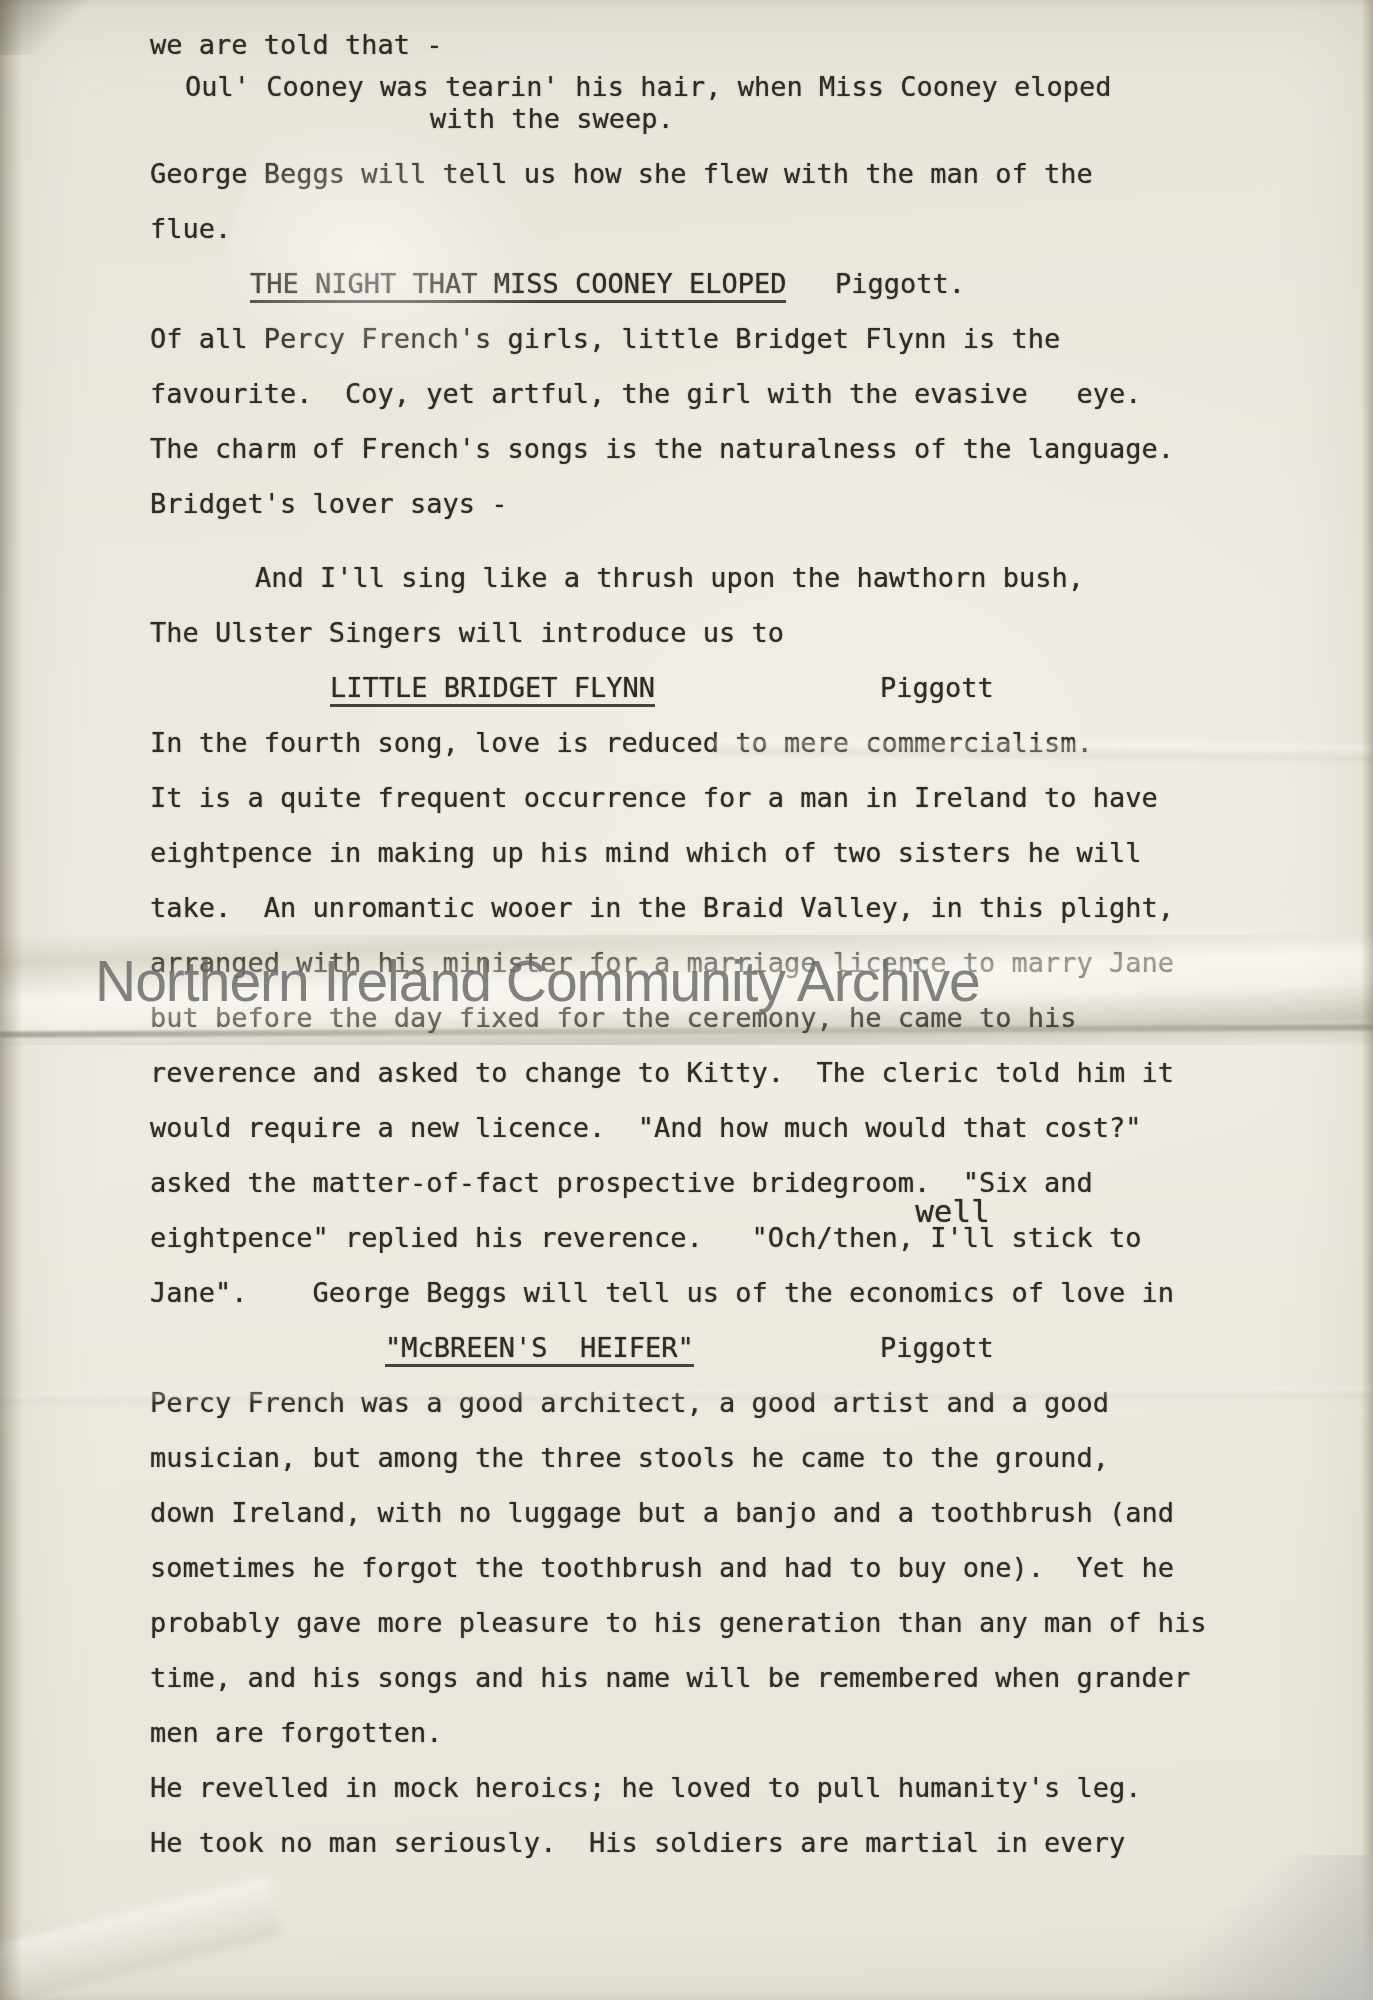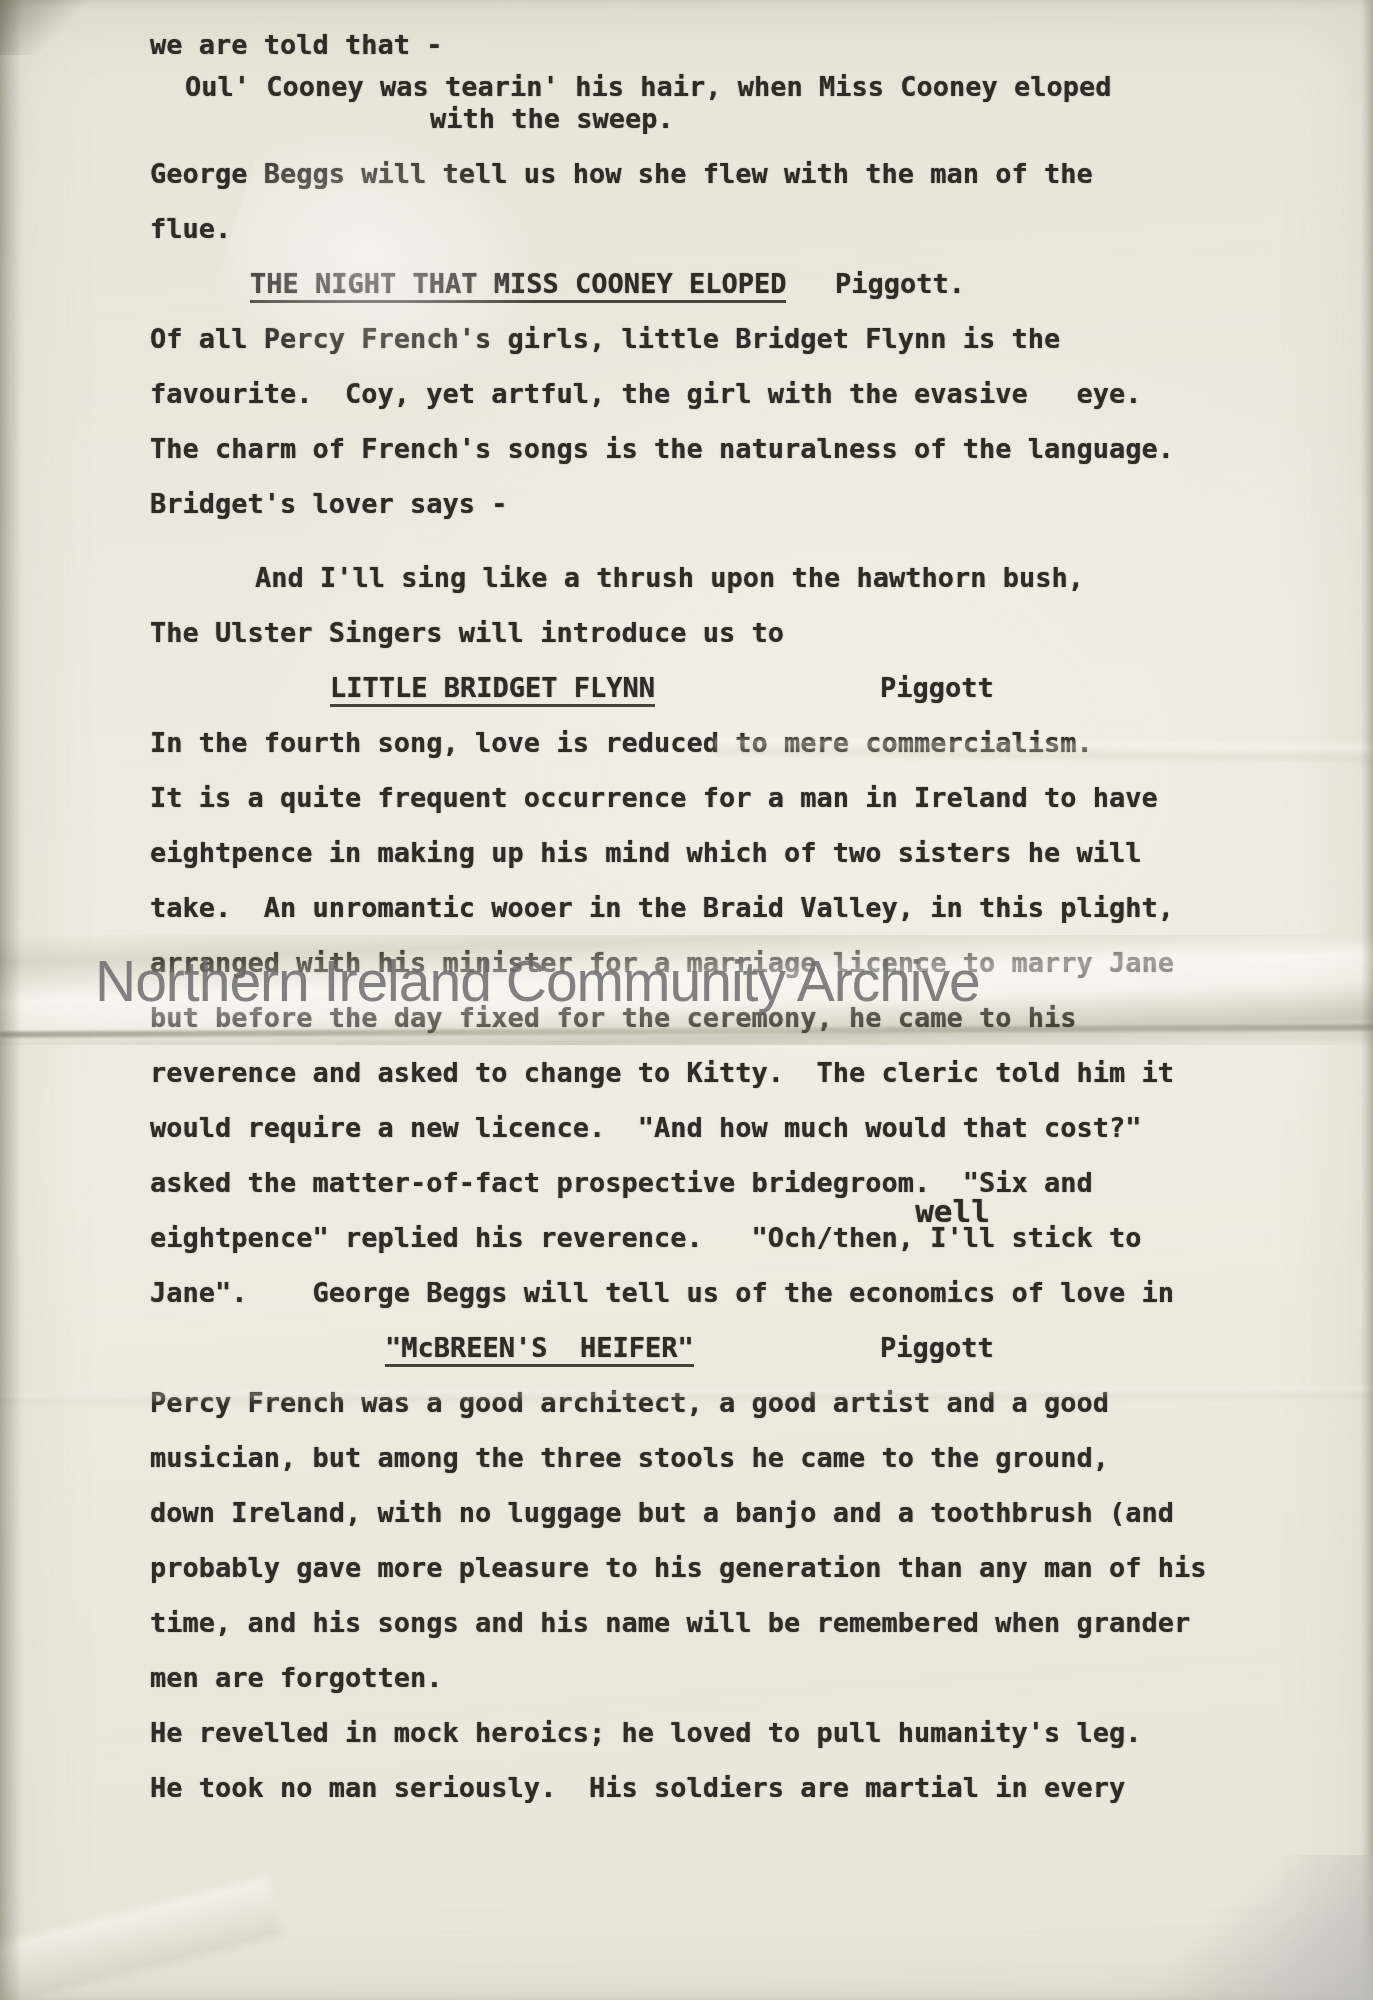--- a/index.html
+++ b/index.html
@@ -19,21 +19,21 @@
   .typed{
     position:absolute; inset:0;
     padding-left:150px;
     z-index:2;
   }
   .line{
     position:relative;
     margin-top:25px;
     font-size:27px;
     line-height:30px;
-    font-weight:bold;
+    font-weight:normal;
     color:#2e2c26;
     text-shadow:0 0 1.2px rgba(46,44,38,0.75);
     white-space:pre;
   }
   .first{margin-top:30px;}
   .semi{margin-top:12px;}
   .tight{margin-top:2px;}
   .quote-a{margin-left:35px;}
   .quote-b{margin-left:280px;}
   .verse{margin-left:105px;margin-top:44px;}
@@ -161,20 +161,21 @@
       <div class="line body">but before the day fixed for the ceremony, he came to his</div>
       <div class="line body">reverence and asked to change to Kitty.  The cleric told him it</div>
       <div class="line body">would require a new licence.  "And how much would that cost?"</div>
       <div class="line body">asked the matter-of-fact prospective bridegroom.  "Six and</div>
       <div class="line body">eightpence" replied his reverence.   "Och/then, I'll stick to<span class="insert">well</span></div>
       <div class="line body">Jane".    George Beggs will tell us of the economics of love in</div>
       <div class="line heading h3"><span class="title">"McBREEN'S  HEIFER"</span><span class="attr">Piggott</span></div>
       <div class="line body">Percy French was a good architect, a good artist and a good</div>
       <div class="line body">musician, but among the three stools he came to the ground,</div>
       <div class="line body">down Ireland, with no luggage but a banjo and a toothbrush (and</div>
+      <div class="line body">sometimes he forgot the toothbrush and had to buy one).  Yet he</div>
       <div class="line body">probably gave more pleasure to his generation than any man of his</div>
       <div class="line body">time, and his songs and his name will be remembered when grander</div>
       <div class="line body">men are forgotten.</div>
       <div class="line body">He revelled in mock heroics; he loved to pull humanity's leg.</div>
       <div class="line body">He took no man seriously.  His soldiers are martial in every</div>
     </div>
 
   <div class="watermark">Northern Ireland Community Archive</div>
 
 </div>

